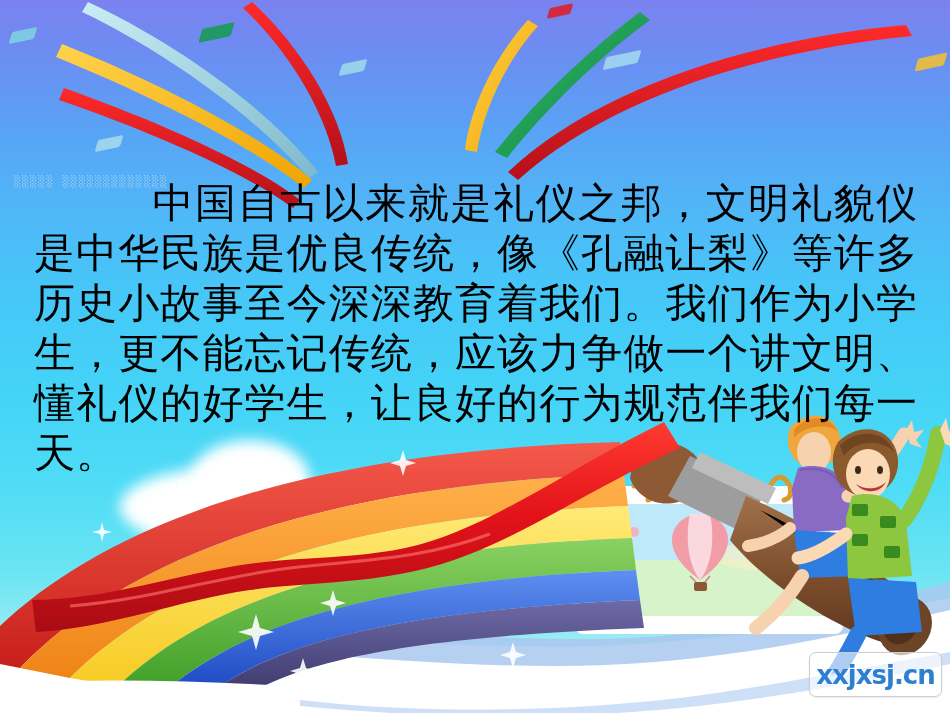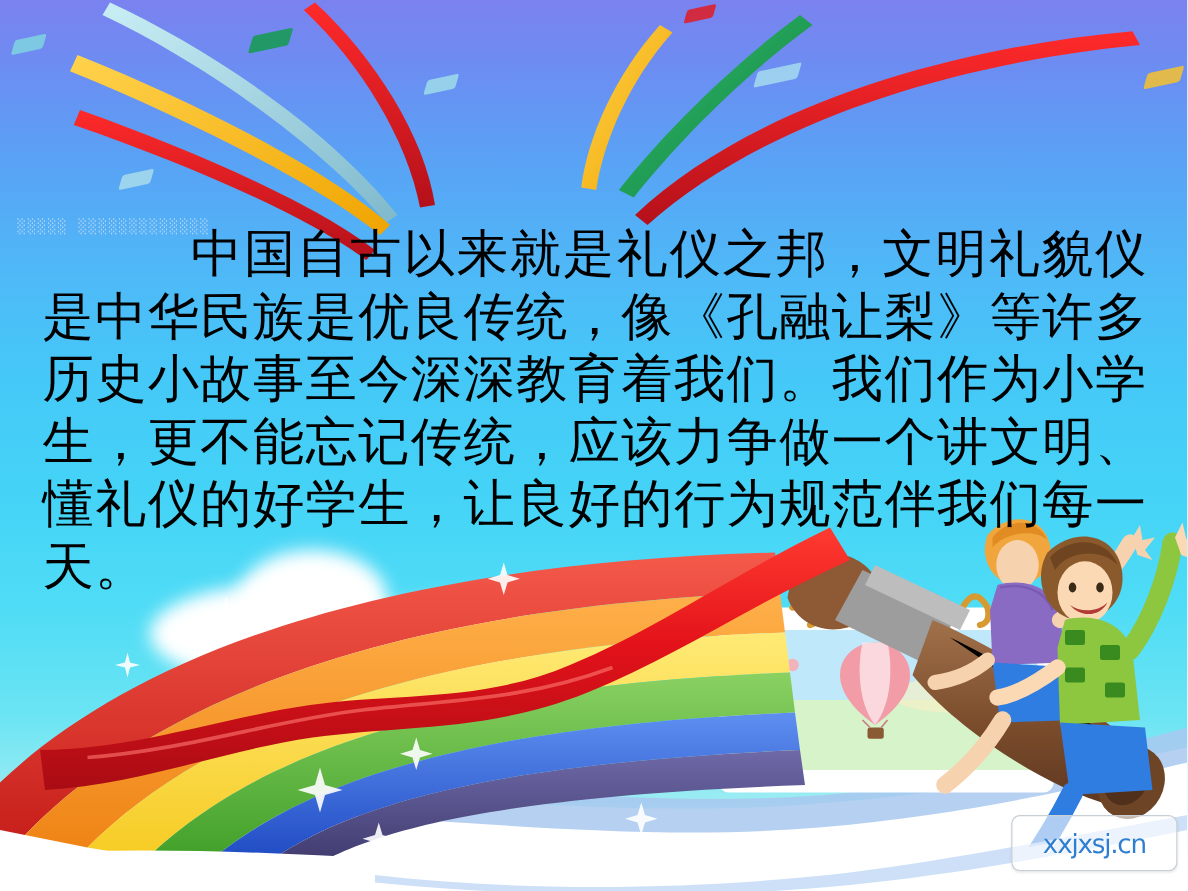--- a/index.html
+++ b/index.html
@@ -64,21 +64,21 @@
     width:131px;height:43px;
     background:rgba(255,255,255,.62);
     border:1px solid #c9cfd6;
     border-radius:7px;
     display:flex;align-items:center;justify-content:center;
     z-index:60;
     box-shadow:0 1px 2px rgba(0,0,0,.08);
   }
   #site-logo span{
     font-family:"DejaVu Sans","Liberation Sans",sans-serif;
-    font-weight:normal;font-size:21px;
+    font-weight:bold;font-size:26px;
     color:#2f7fd0;
     letter-spacing:-1px;
     text-shadow:1px 1px 0 rgba(255,255,255,.9);
   }
 </style>
 </head>
 <body>
 
 <div id="slide">
 

